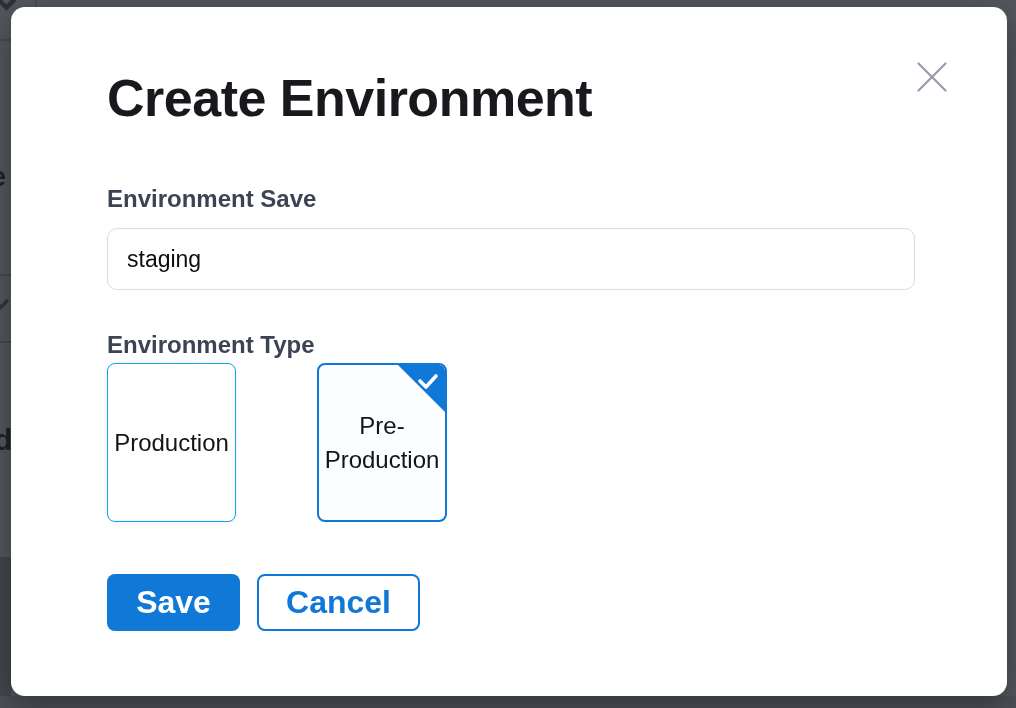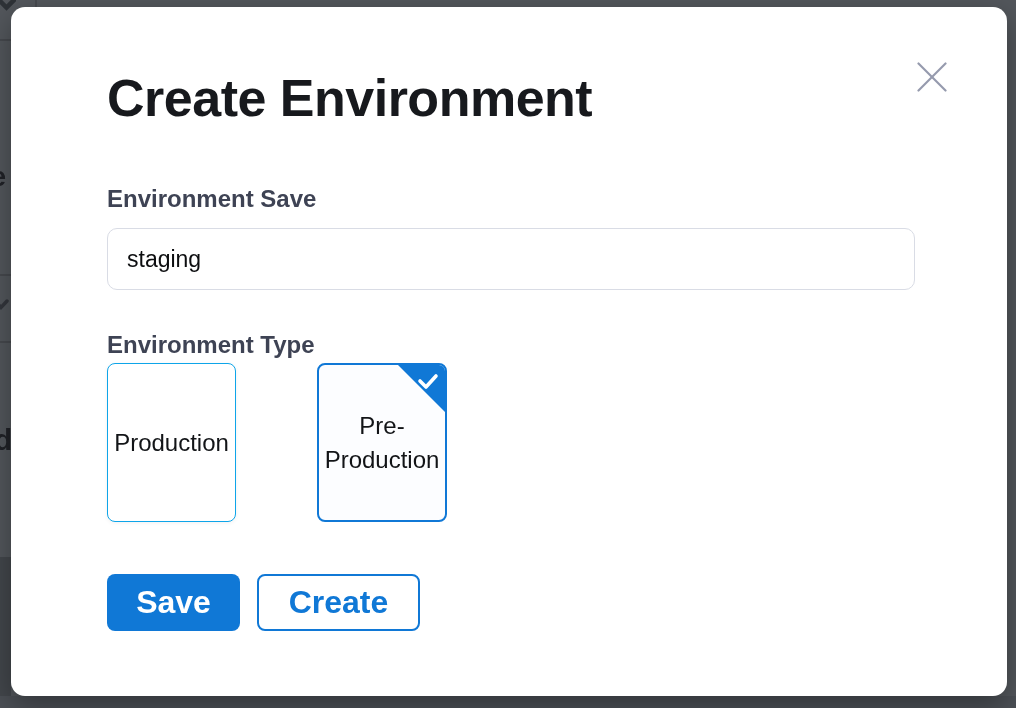--- a/index.html
+++ b/index.html
@@ -116,15 +116,15 @@
   <div class="card card-preprod">
     <div class="corner-flag">
       <svg width="24" height="20" viewBox="0 0 24 20">
         <polyline points="4,9 10,15 20,4" fill="none" stroke="#ffffff" stroke-width="3.6" stroke-linecap="round" stroke-linejoin="round"></polyline>
       </svg>
     </div>
     <span>Pre-Production</span>
   </div>
 
   <button class="btn btn-save">Save</button>
-  <button class="btn btn-cancel">Create</button>
+  <button class="btn btn-cancel">Cancel</button>
 
 </div>
 
 </body></html>

